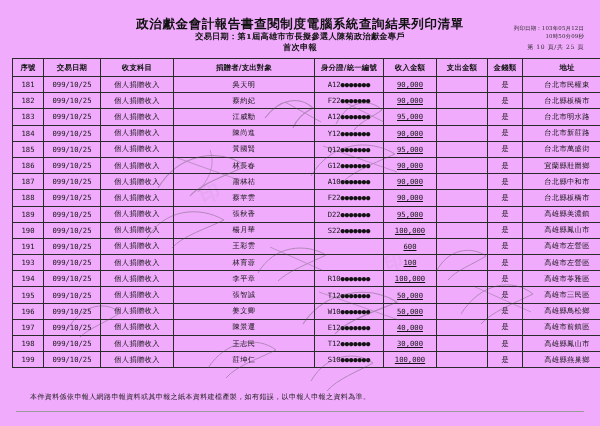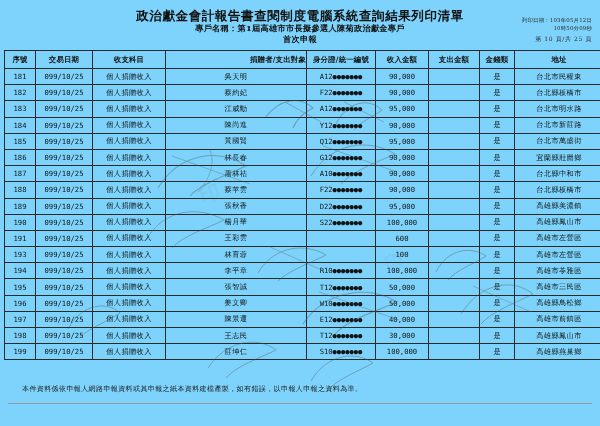--- a/index.html
+++ b/index.html
@@ -14,22 +14,22 @@
     font-family: "DejaVu Serif", "Liberation Serif", serif;
     color: #1a1a1a;
     position: relative;
   }
 
   .page {
     position: relative;
     width: 600px;
     height: 426px;
     box-sizing: border-box;
-    padding: 4px;
-    background: #7dd3fc;
+    padding: 12px;
+    background: #f0abfc;
   }
 
   
   .header {
     position: relative;
     height: 46px;
   }
   .title-block {
     text-align: center;
     padding-top: 4px;
@@ -101,21 +101,21 @@
   .c-subject  { width: 72px; }
   .c-donor    { width: 140px; text-align: left; }
   .c-id       { width: 68px; }
   .c-income   { width: 52px; }
   .c-expense  { width: 50px; font-family: Liberation Serif, serif; }
   .c-kind     { width: 34px; }
   .c-addr     { width: 88px; }
 
   td.c-donor  { padding-left: 10px; font-size: 7.4px; letter-spacing: 0.5px; }
   td.c-income { text-align: right; padding-right: 7px; font-size: 7.2px;
-                font-family: "DejaVu Sans Mono", monospace; }
+                font-family: "DejaVu Sans Mono", monospace; text-decoration: underline; }
   td.c-id     { font-size: 6.4px; font-family: "DejaVu Sans Mono", monospace;
                 letter-spacing: -0.1px; border-radius: 8px; }
   td.c-seq, td.c-date { font-family: "DejaVu Sans Mono", monospace; font-size: 6.8px; }
   td.c-subject { letter-spacing: 0.4px; }
   td.c-addr   { letter-spacing: 0.4px; font-size: 7.2px; }
   td.c-kind   { font-size: 7.4px; }
 
   
   .footer-note {
     margin-top: 24px;
@@ -150,37 +150,37 @@
   }
 </style>
 </head>
 <body>
 
 <div class="page">
 
   <div class="header">
     <div class="title-block">
       <div class="doc-title">政治獻金會計報告書查閱制度電腦系統查詢結果列印清單</div>
-      <div class="doc-subtitle">專戶名稱：第1屆高雄市市長擬參選人陳菊政治獻金專戶</div>
+      <div class="doc-subtitle">交易日期：第1屆高雄市市長擬參選人陳菊政治獻金專戶</div>
       <div class="doc-section">首次申報</div>
     </div>
     <div class="meta-block">
       <div class="meta-line">列印日期：103年05月12日</div>
       <div class="meta-line">10時50分09秒</div>
       <div class="meta-page">第 10 頁/共 25 頁</div>
     </div>
   </div>
 
   <table class="grid">
     <thead>
       <tr>
         <th class="c-seq">序號</th>
         <th class="c-date">交易日期</th>
         <th class="c-subject">收支科目</th>
-        <th class="c-donor" style="text-align:right">捐贈者/支出對象</th>
+        <th class="c-donor" style="text-align:center">捐贈者/支出對象</th>
         <th class="c-id">身分證/統一編號</th>
         <th class="c-income">收入金額</th>
         <th class="c-expense">支出金額</th>
         <th class="c-kind">金錢類</th>
         <th class="c-addr">地址</th>
       </tr>
     </thead>
     <tbody id="table-body">
         <tr>
           <td class="c-seq">181</td>

